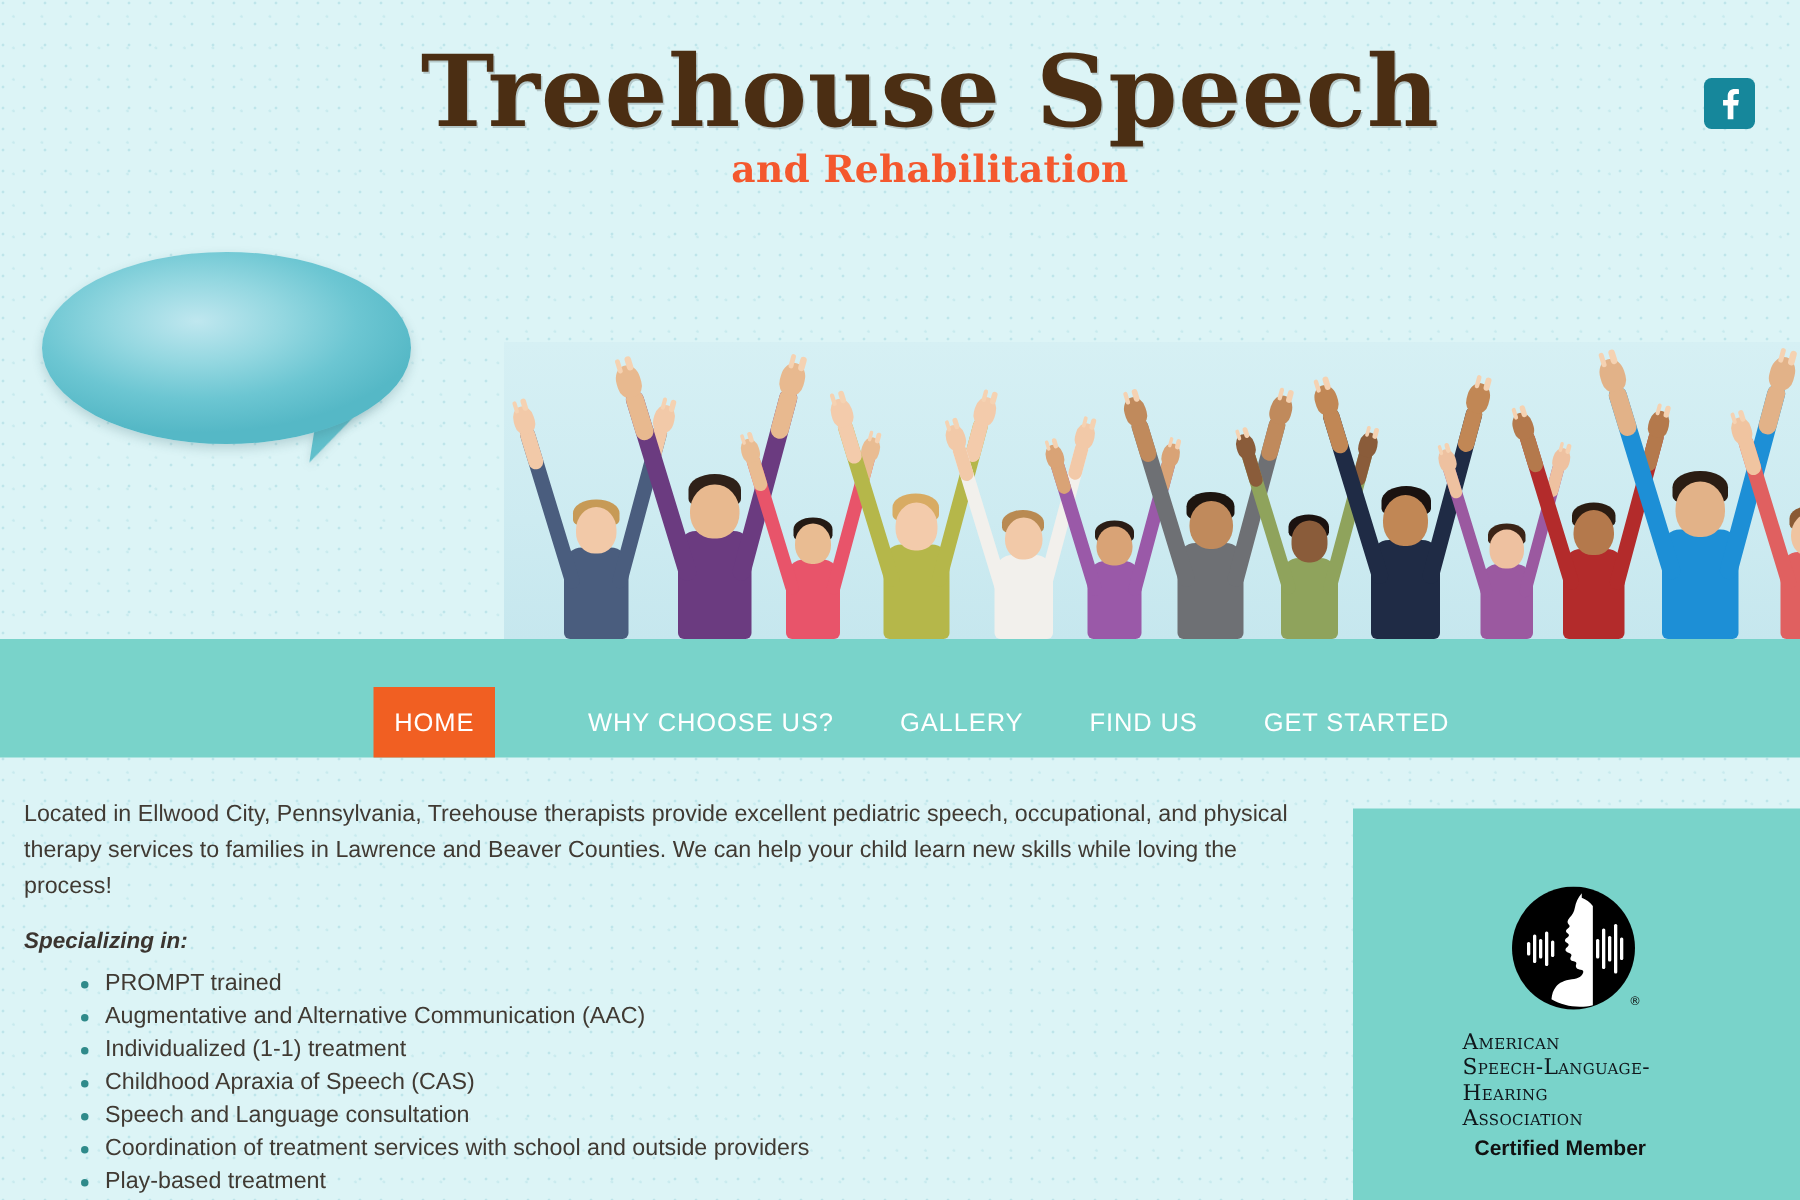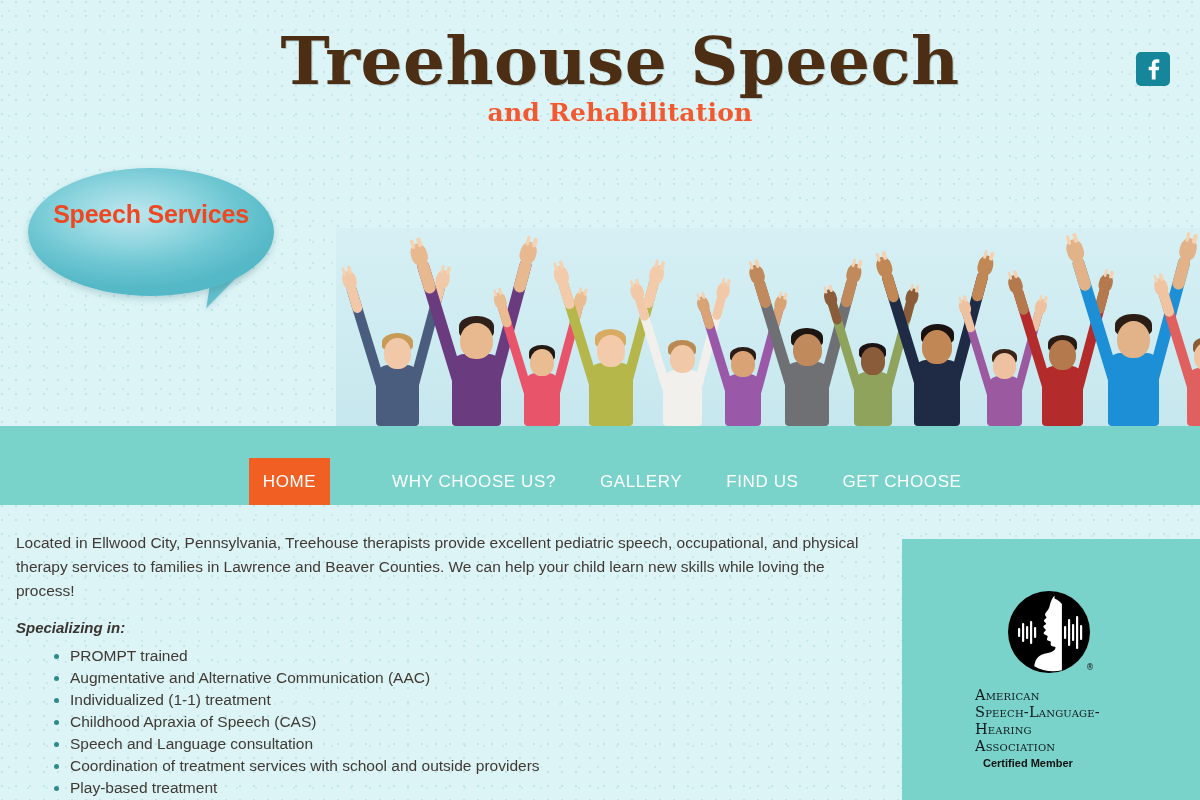--- a/index.html
+++ b/index.html
@@ -268,21 +268,21 @@
     font-variant: small-caps;
     line-height: 1.18;
     color: #10161b;
     letter-spacing: 0.2px;
   }
   .asha-member {
     position: absolute;
     left: 81px;
     top: 218px;
     font-family: "Liberation Sans", sans-serif;
-    font-size: 11px;
+    font-size: 14px;
     font-weight: bold;
     color: #111;
   }
 </style>
 </head>
 <body>
 
 <div class="page"></div>
 
 <div class="header">
@@ -296,21 +296,20 @@
     <svg width="20" height="22" viewBox="0 0 20 22" aria-hidden="true">
       <path d="M12.6 21.5V12.3h3.1l0.5-3.6h-3.6V6.4c0-1.0 0.3-1.7 1.8-1.7h1.9V1.5C15.9 1.4 14.8 1.3 13.5 1.3
                c-2.8 0-4.7 1.7-4.7 4.8v2.6H5.7v3.6h3.1v9.2H12.6z" fill="#ffffff"></path>
     </svg>
   </div>
 
   <div class="bubble-wrap">
     <div class="bubble-tail"></div>
     <div class="bubble"></div>
     <div class="bubble-text">
-      <div class="bubble-line1">Speech Services</div>
     </div>
   </div>
 
   <div class="hero-photo" id="hero-photo">
       <div class="kid" style="left: 20px; width: 82.8px; height: 180.32px;">
         <div class="arm" style="width: 10.12px; height: 112.093px; background: rgb(74, 93, 126); left: 22.08px; bottom: 33.856px; transform-origin: center bottom; transform: rotate(-17deg);">
           <div style="position: absolute; top: 0px; left: 0px; width: 10.12px; height: 28.5936px; background: rgb(242, 201, 168); border-radius: 7px;"></div>
           <div class="hand" style="left: -2.44px; top: -14.72px; transform: scale(0.92); background: rgb(242, 201, 168);"></div>
         </div>
         <div class="arm" style="width: 10.12px; height: 112.093px; background: rgb(74, 93, 126); left: 50.6px; bottom: 33.856px; transform-origin: center bottom; transform: rotate(15deg);">
@@ -485,21 +484,21 @@
     <div class="nav-item">
       <span>WHY CHOOSE US?</span>
     </div>
     <div class="nav-item">
       <span>GALLERY</span>
     </div>
     <div class="nav-item">
       <span>FIND US</span>
     </div>
     <div class="nav-item">
-      <span>GET CHOOSE</span>
+      <span>GET STARTED</span>
     </div>
   </nav>
 
 <main class="content">
   <p class="intro">Located in Ellwood City, Pennsylvania, Treehouse therapists provide excellent pediatric speech, occupational, and physical therapy services to families in Lawrence and Beaver Counties. We can help your child learn new skills while loving the process!</p>
   <p class="specializing">Specializing in:</p>
   <ul class="spec-list" id="spec-list">
       <li>PROMPT trained</li>
       <li>Augmentative and Alternative Communication (AAC)</li>
       <li>Individualized (1-1) treatment</li>

